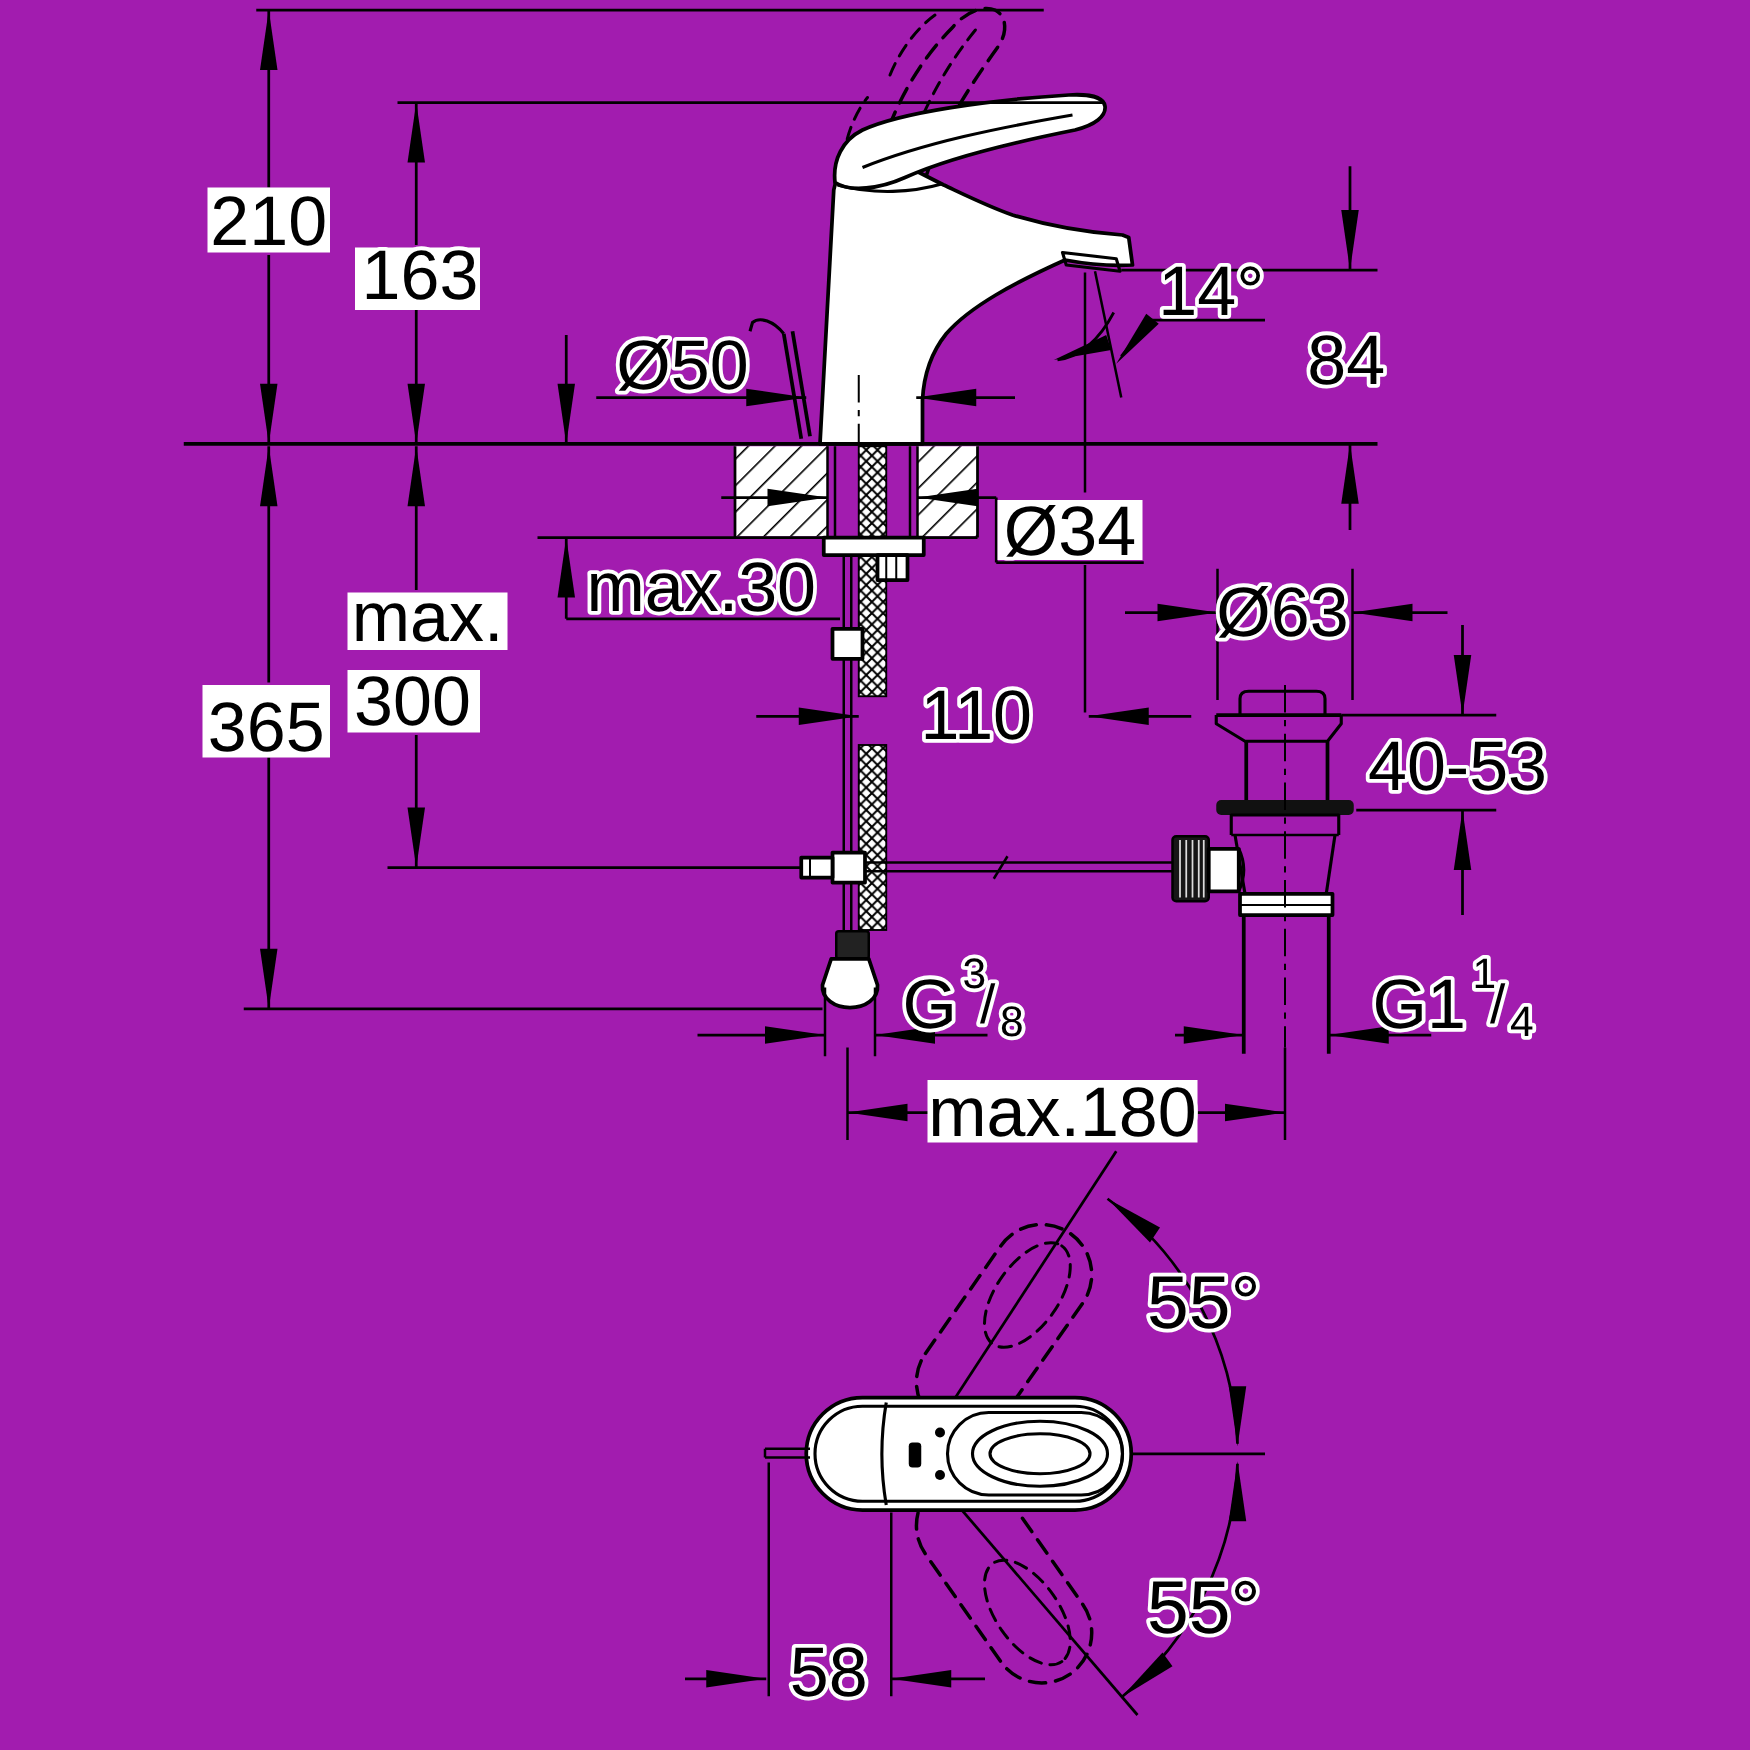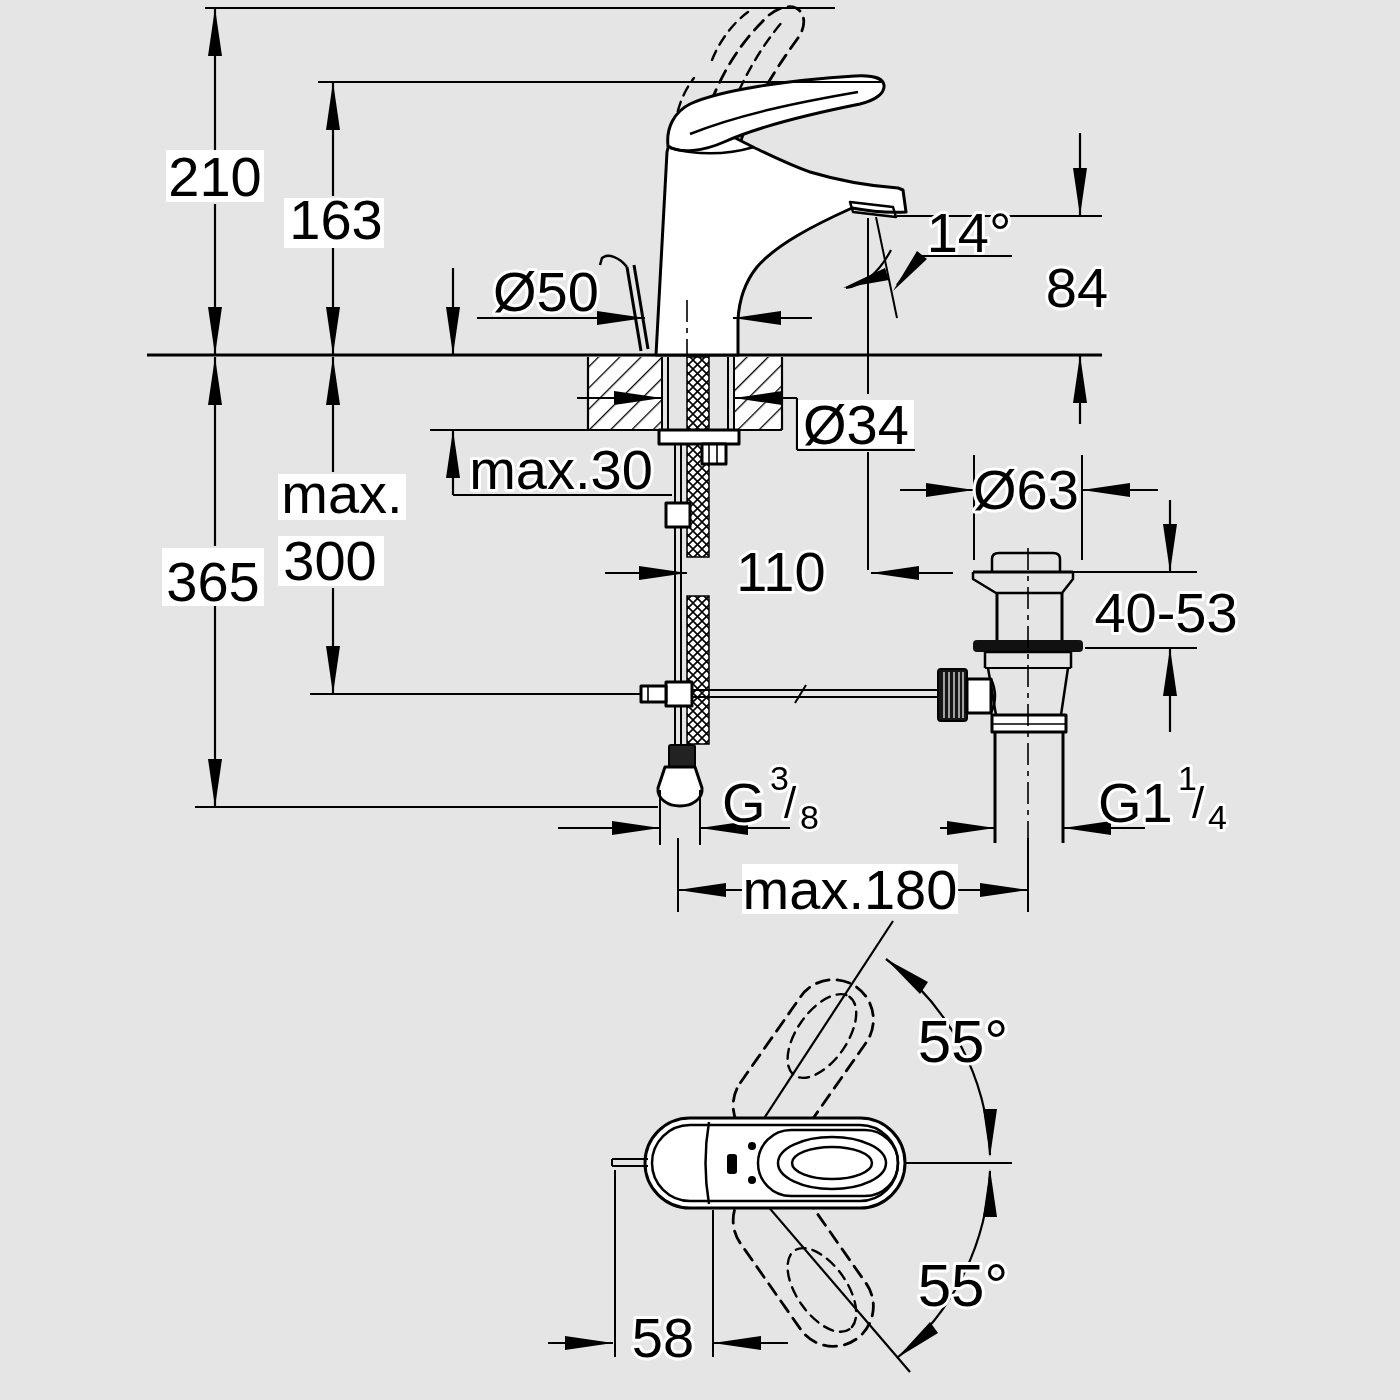--- a/index.html
+++ b/index.html
@@ -1,16 +1,16 @@
 <!DOCTYPE html>
 <html><head>
 <meta charset="utf-8">
 <style>
   html,body{margin:0;padding:0;background:#fff;}
-  #stage{width:1400px;height:1400px;position:relative;background:#e5e5e5;overflow:hidden;}
+  #stage{width:1400px;height:1400px;position:relative;background:#a21caf;overflow:hidden;}
   svg{display:block;}
   .ln{stroke:#000;stroke-width:2.2;fill:none;stroke-linecap:butt;}
   .ln3{stroke:#000;stroke-width:3;fill:none;}
   .ln2{stroke:#000;stroke-width:2;fill:none;}
   .thin{stroke:#000;stroke-width:1.6;fill:none;}
   .part{stroke:#000;stroke-width:3;fill:#fff;stroke-linejoin:round;}
   .partn{stroke:#000;stroke-width:2.5;fill:none;stroke-linejoin:round;}
   .arr{fill:#000;stroke:none;}
   .dash{stroke:#000;stroke-width:2.8;fill:none;stroke-dasharray:13 8;stroke-linecap:round;}
   .dash2{stroke:#000;stroke-width:2.4;fill:none;stroke-dasharray:10 7;stroke-linecap:round;}

